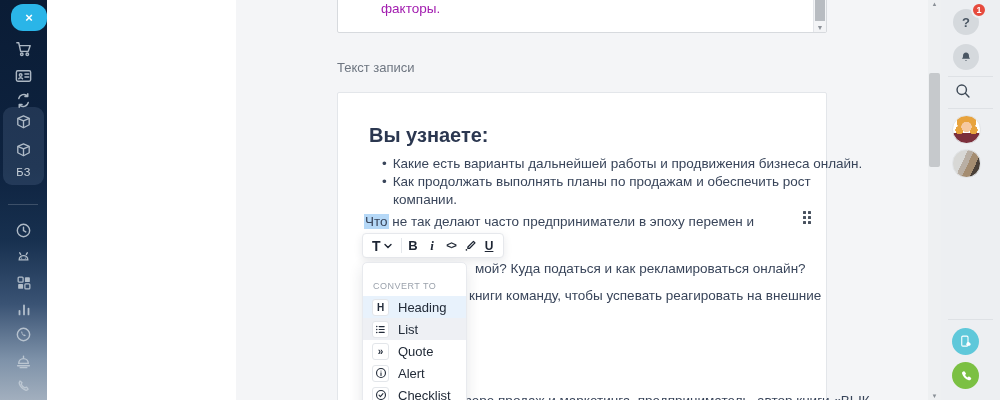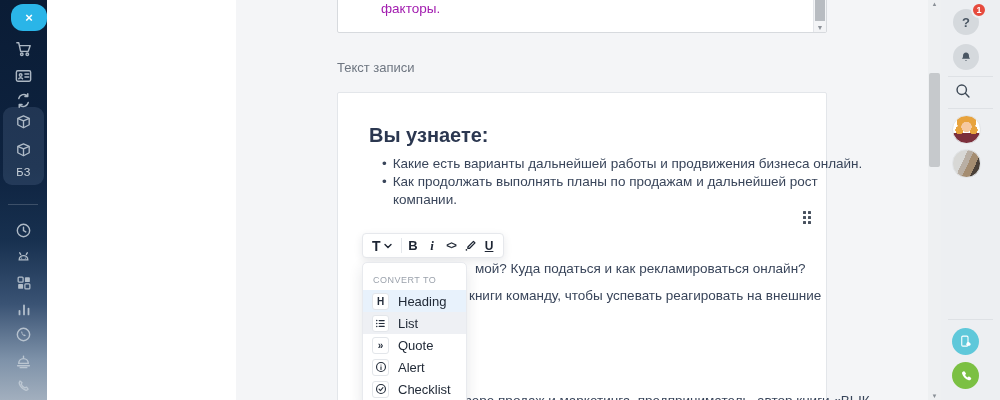--- a/index.html
+++ b/index.html
@@ -47,21 +47,21 @@
   .tb-sep{width:1px;height:15px;background:#e4e7eb;margin:0 2px}
   .tb-btn{width:19px;height:21px;display:flex;align-items:center;justify-content:center;color:#1d2533;font-size:13px;cursor:pointer}
   .tb-b{font-weight:bold}
   .tb-i{font-style:italic;font-family:"Liberation Serif",serif;font-weight:bold}
   .tb-code{font-size:10px;font-weight:bold;letter-spacing:-1px}
   .tb-u{font-size:12px;font-weight:bold;text-decoration:underline}
 
   
   .dropdown{position:absolute;left:362px;top:262px;width:105px;background:#fff;border:1px solid #e8eaee;border-radius:5px;
     box-shadow:0 5px 14px rgba(30,40,60,.12);padding-bottom:5px;z-index:21}
-  .dd-header{padding:12px 10px 5px;font-size:9px;letter-spacing:.5px;color:#9ba2ac}
+  .dd-header{padding:18px 10px 5px;font-size:9px;letter-spacing:.5px;color:#9ba2ac}
   .dd-item{height:22px;display:flex;align-items:center;gap:9px;padding:0 9px;cursor:pointer}
   .dd-item.active{background:#e8f2fc}
   .dd-item.hover{background:#eef0f4}
   .dd-ico{width:17px;height:17px;flex:0 0 17px;background:#fff;border:1px solid #e3e6ea;border-radius:3px;
     display:flex;align-items:center;justify-content:center;color:#242d3b;font-size:10px;font-weight:bold}
   .dd-label{font-size:13px;color:#222b38}
 
   
   .pg-scroll{position:absolute;left:928px;top:0;width:13px;height:400px;background:#eef0f2}
   .pg-up{position:absolute;left:0;top:1px;width:13px;text-align:center;font-size:6px;color:#8a9097;cursor:pointer}
@@ -190,23 +190,24 @@
       <div class="tf-arrow">▼</div>
     </div>
   </div>
 
   <div class="field-label">Текст записи</div>
 
   <div class="editor">
     <div class="ed-h" style="left:31px;top:31px">Вы узнаете:</div>
 
     <div class="t ed-line" style="left:44px;top:63px"><span class="bullet">•</span><span>Какие есть варианты дальнейшей работы и продвижения бизнеса онлайн.</span></div>
-    <div class="t ed-line" style="left:44px;top:81px"><span class="bullet">•</span><span>Как продолжать выполнять планы по продажам и дальнейшей рост</span></div>
+    <div class="t ed-line" style="left:44px;top:81px"><span class="bullet">•</span><span>Как продолжать выполнять планы по продажам и обеспечить рост</span></div>
     <div class="t ed-line" style="left:55px;top:99px">компании.</div>
 
+    <div class="t ed-line" style="left:26px;top:121px"><span class="sel">Что</span><span> не так делают часто предприниматели в эпоху перемен и</span></div>
 
     <div class="drag-handle">
         <i></i>
         <i></i>
         <i></i>
         <i></i>
         <i></i>
         <i></i>
       </div>
 

